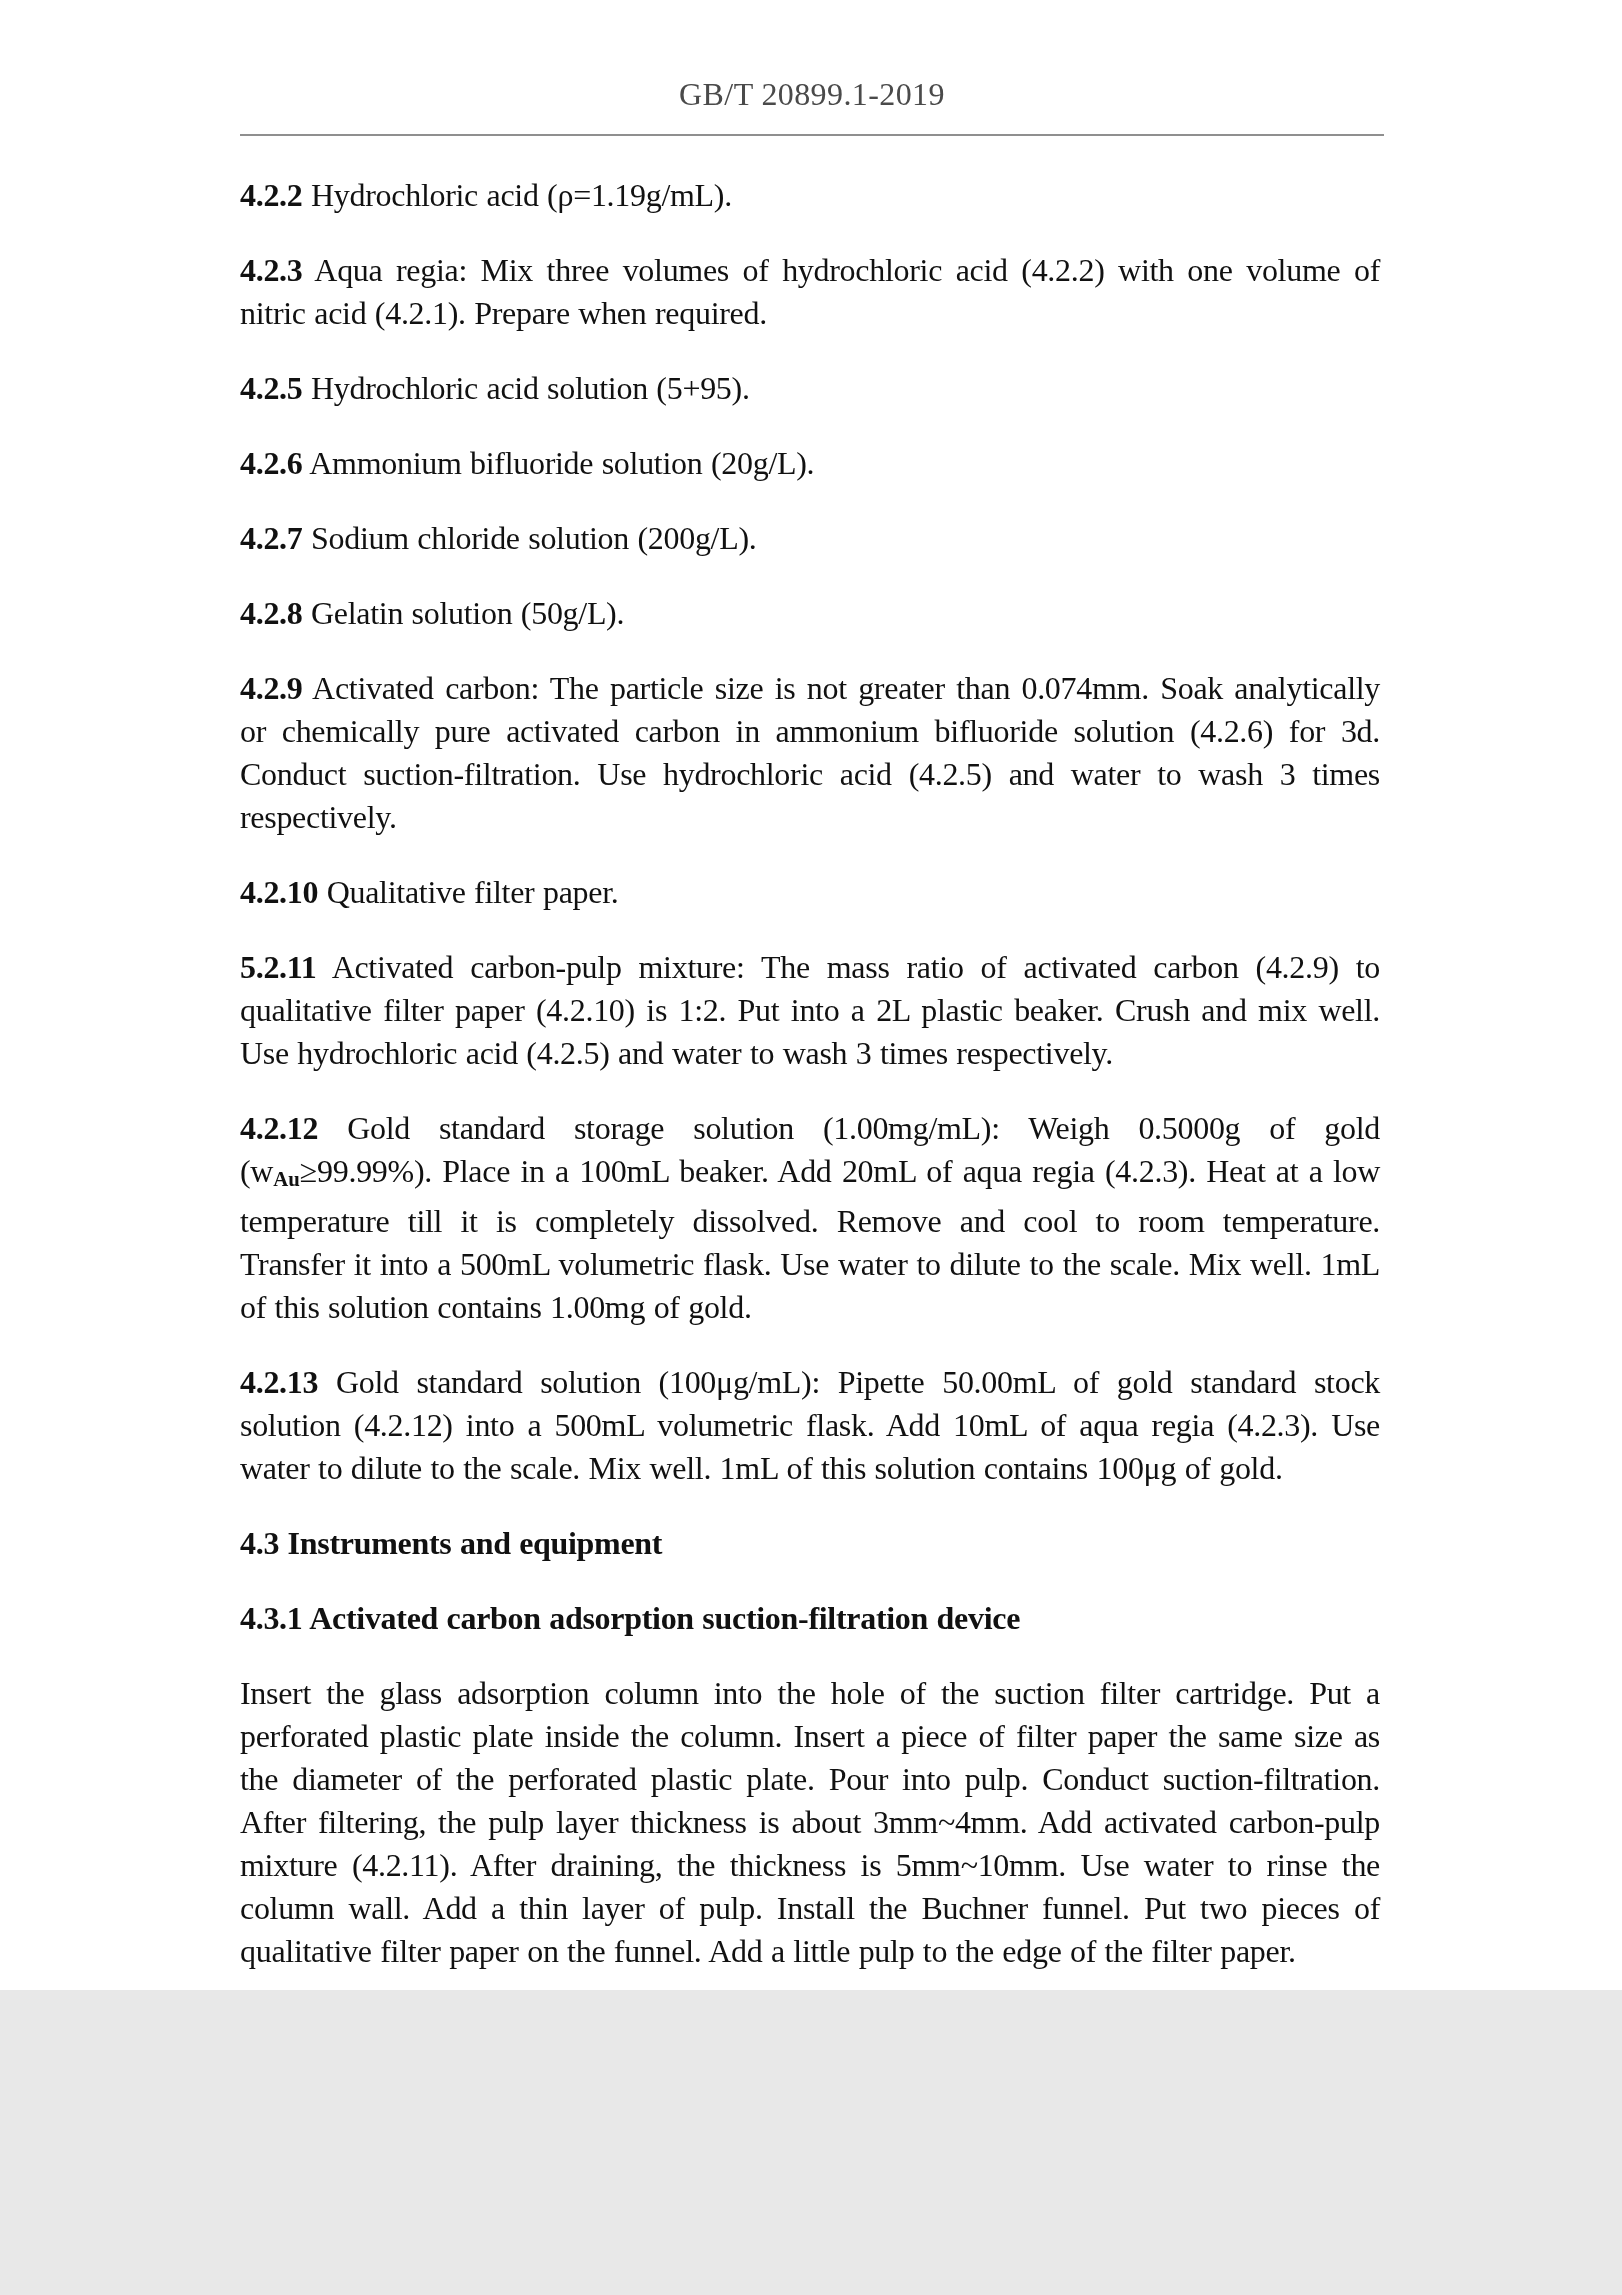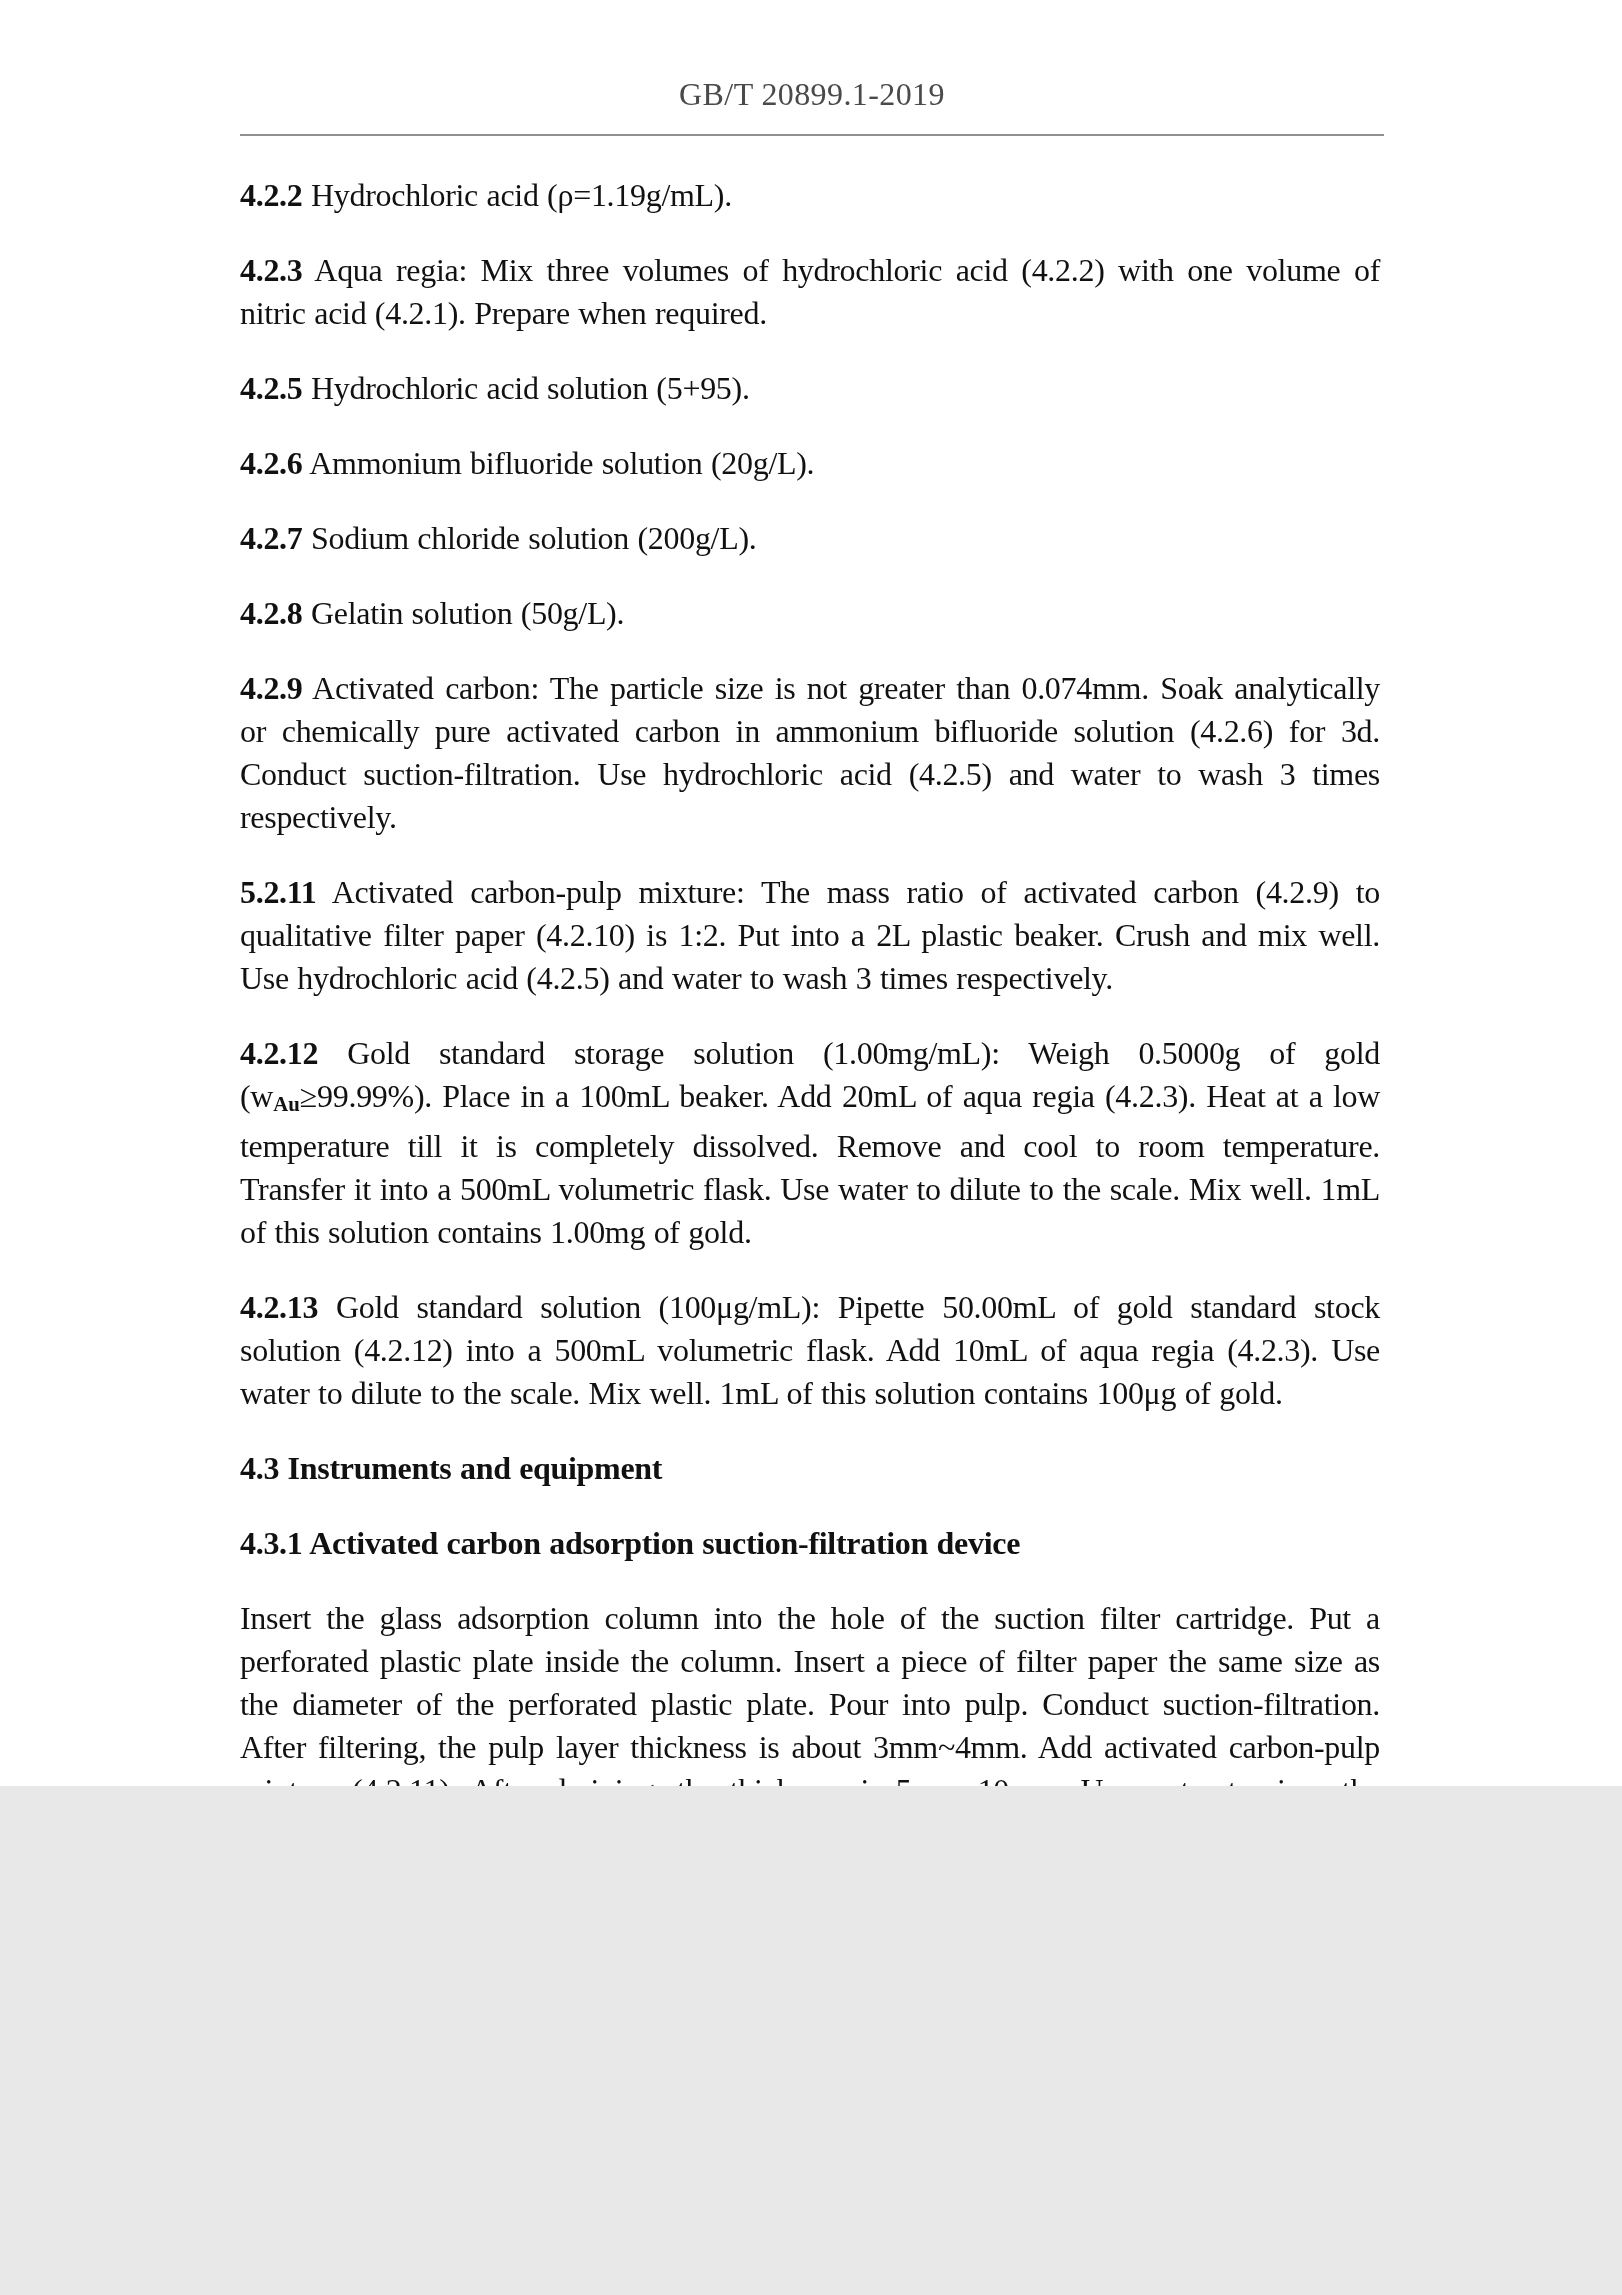--- a/index.html
+++ b/index.html
@@ -1,19 +1,19 @@
 <!DOCTYPE html>
 <html style="font-size:13.3px"><head>
 <meta charset="utf-8">
 <style>
   html, body { margin: 0; padding: 0; background: #e8e8e8; }
   .page {
     position: relative;
     width: 1623px;
-    height: 1786px;
+    height: 1990px;
     background: #ffffff;
     font-family: "Liberation Serif", "DejaVu Serif", serif;
     color: #111111;
     overflow: hidden;
   }
   .content {
     margin-left: 240px;
     width: 1144px;
     padding-top: 73px;
   }
@@ -109,20 +109,24 @@
     <p class="para">
       <span class="pnum">4.2.8</span>
       <span>Gelatin solution (50g/L).</span>
     </p>
 
     <p class="para">
       <span class="pnum">4.2.9</span>
       <span>Activated carbon: The particle size is not greater than 0.074mm. Soak analytically or chemically pure activated carbon in ammonium bifluoride solution (4.2.6) for 3d. Conduct suction-filtration. Use hydrochloric acid (4.2.5) and water to wash 3 times respectively.</span>
     </p>
 
+    <p class="para">
+      <span class="pnum">4.2.10</span>
+      <span>Qualitative filter paper.</span>
+    </p>
 
     <p class="para">
       <span class="pnum">5.2.11</span>
       <span>Activated carbon-pulp mixture: The mass ratio of activated carbon (4.2.9) to qualitative filter paper (4.2.10) is 1:2. Put into a 2L plastic beaker. Crush and mix well. Use hydrochloric acid (4.2.5) and water to wash 3 times respectively.</span>
     </p>
 
     <p class="para">
       <span class="pnum">4.2.12</span>
       <span>Gold standard storage solution (1.00mg/mL): Weigh 0.5000g of gold (w</span><span class="sub">Au</span><span>≥99.99%). Place in a 100mL beaker. Add 20mL of aqua regia (4.2.3). Heat at a low temperature till it is completely dissolved. Remove and cool to room temperature. Transfer it into a 500mL volumetric flask. Use water to dilute to the scale. Mix well. 1mL of this solution contains 1.00mg of gold.</span>
     </p>

